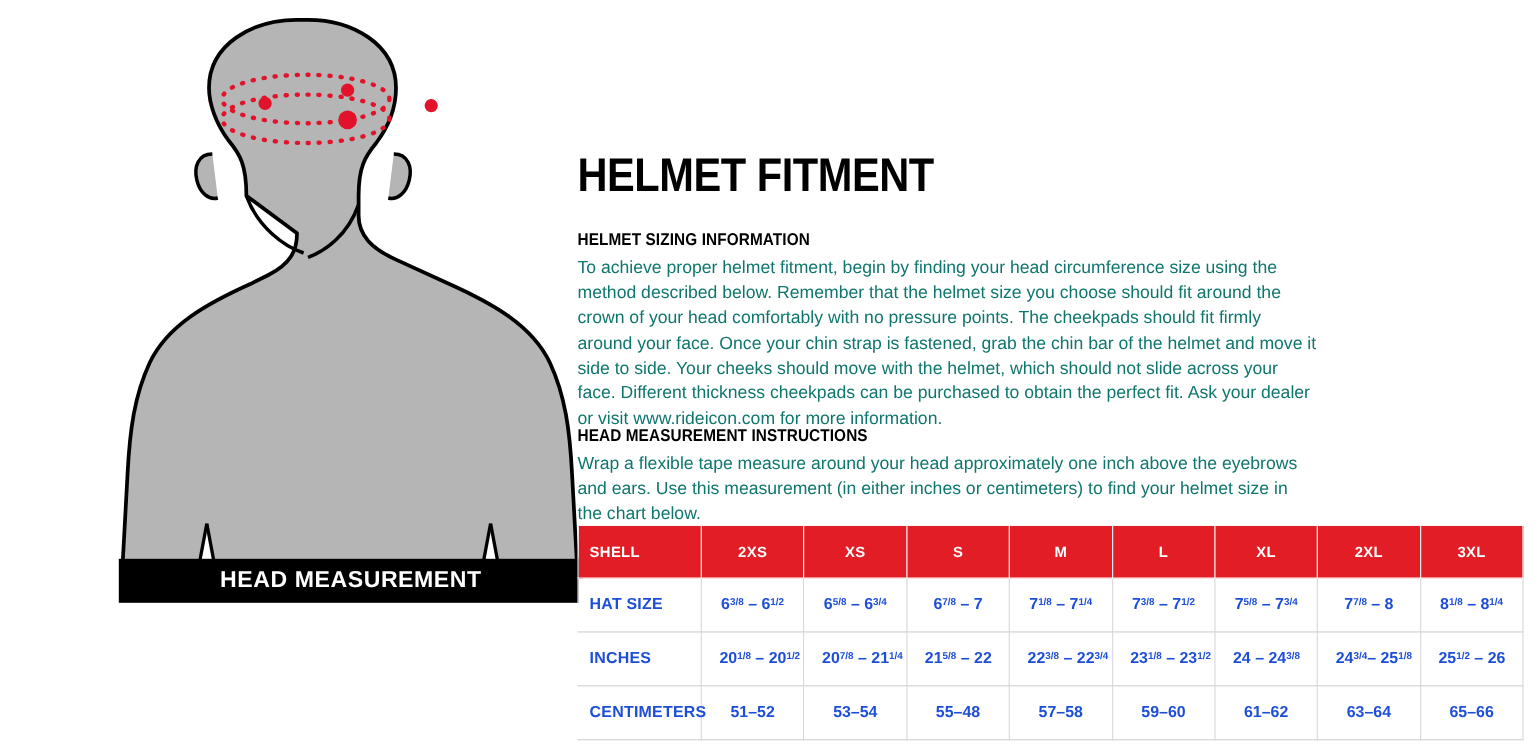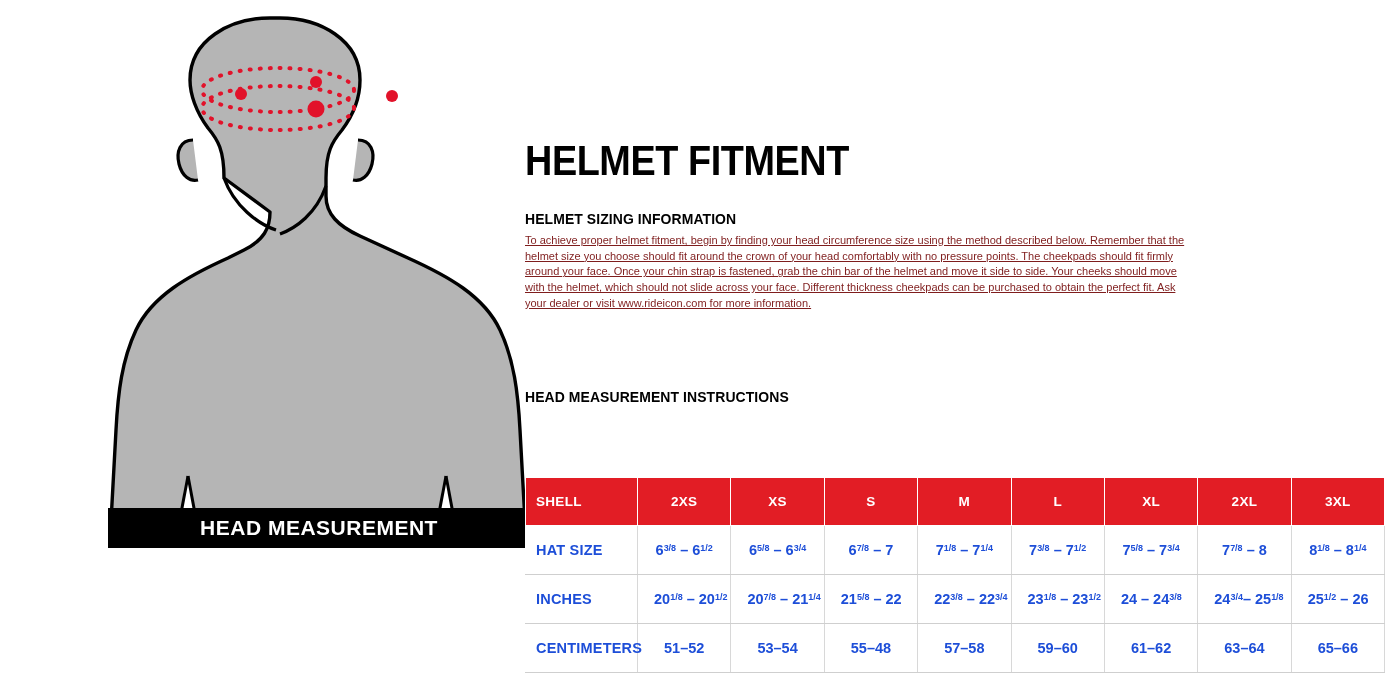--- a/index.html
+++ b/index.html
@@ -66,26 +66,25 @@
   .sec-head {
     font-size: 15.5px;
     font-weight: bold;
     letter-spacing: 0.1px;
     transform: scaleX(0.9);
     transform-origin: left center;
     margin: 0 0 5px 0;
   }
 
   .body-text {
-    font-size: 11px;
+    font-size: 16px;
     line-height: 1.43;
-    color: #7f1d1d;
+    color: #0f766e;
     margin: 0;
     max-width: 672px;
-    text-decoration: underline;
   }
 
   .block-sizing {
     position: absolute;
     left: 0;
     top: 210px;
     width: 680px;
   }
   .block-measure {
     position: absolute;
@@ -214,20 +213,21 @@
 
     <div class="title">HELMET FITMENT</div>
 
     <div class="block-sizing">
       <p class="sec-head">HELMET SIZING INFORMATION</p>
       <p class="body-text">To achieve proper helmet fitment, begin by finding your head circumference size using the method described below. Remember that the helmet size you choose should fit around the crown of your head comfortably with no pressure points. The cheekpads should fit firmly around your face. Once your chin strap is fastened, grab the chin bar of the helmet and move it side to side. Your cheeks should move with the helmet, which should not slide across your face. Different thickness cheekpads can be purchased to obtain the perfect fit. Ask your dealer or visit www.rideicon.com for more information.</p>
     </div>
 
     <div class="block-measure">
       <p class="sec-head">HEAD MEASUREMENT INSTRUCTIONS</p>
+      <p class="body-text">Wrap a flexible tape measure around your head approximately one inch above the eyebrows and ears. Use this measurement (in either inches or centimeters) to find your helmet size in the chart below.</p>
     </div>
 
     <div class="chart-wrap">
       <table class="chart">
         <thead>
           <tr id="thead-row">
               <th class="first">SHELL</th>
               <th>2XS</th>
               <th>XS</th>
               <th>S</th>

